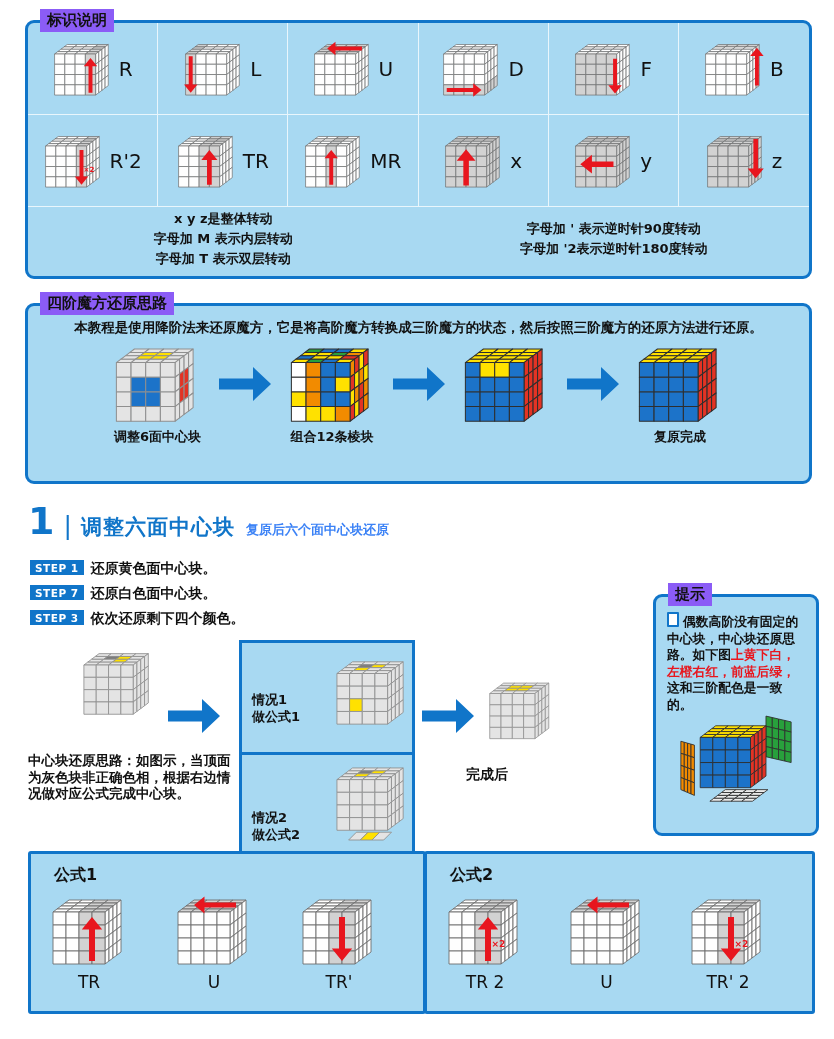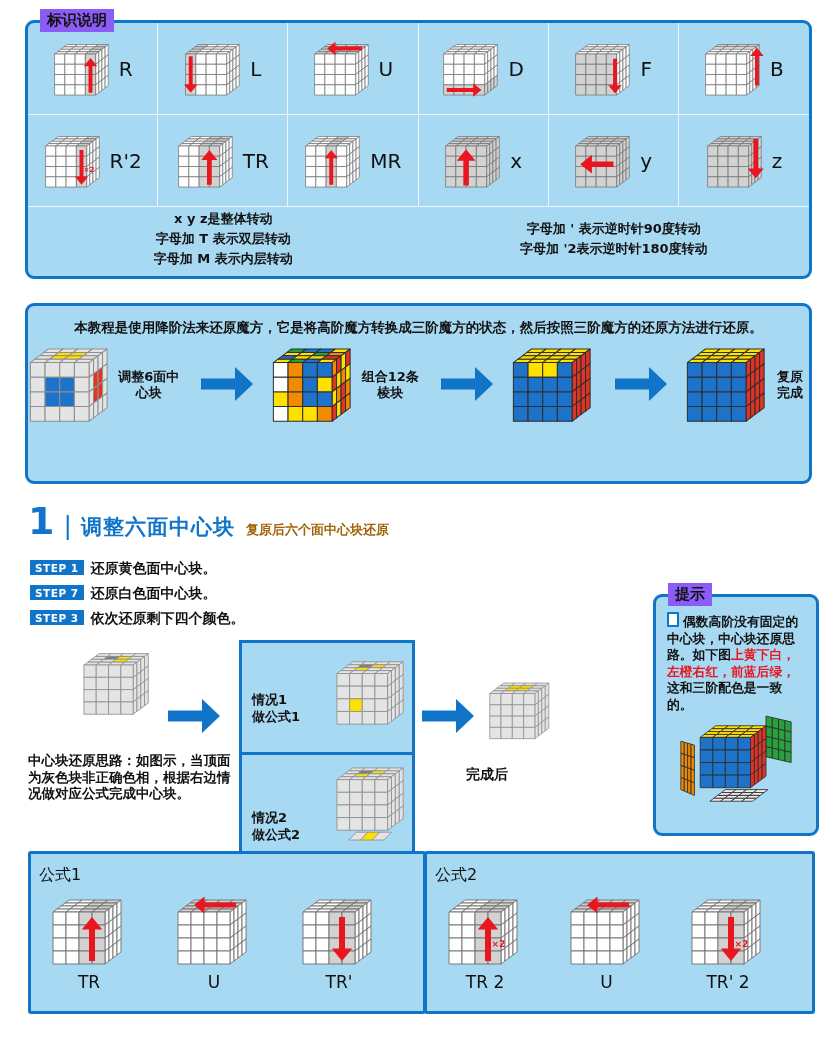--- a/index.html
+++ b/index.html
@@ -16,29 +16,29 @@
          border-right:1.5px solid rgba(255,255,255,.75);border-bottom:1.5px solid rgba(255,255,255,.75)}
   .ncell:nth-child(6n){border-right:none}
   .nlabel{font-size:20px;color:#111;line-height:1}
   #notation-notes{display:flex;height:63px;align-items:center}
   .notes-col{flex:1;text-align:center;font-size:13px;font-weight:600;line-height:20px;color:#111}
   .note-line{margin:0}
   
   #flow-box{left:25px;top:303px;width:781px;height:175px}
   #flow-intro{margin:13px 12px 0;text-align:center;font-size:13.5px;font-weight:700;color:#111}
   #flow-row{display:flex;align-items:flex-start;justify-content:center;gap:16px;padding-top:3px}
-  .fcol{display:flex;flex-direction:row;align-items:center}
+  .fcol{display:flex;flex-direction:column;align-items:center}
   .farrow{margin-top:26px}
   .stage-label{font-size:13px;font-weight:600;text-align:center;line-height:16px;margin-top:1px}
   
   #sec1-header{position:absolute;left:28px;top:502px;display:flex;align-items:baseline}
   #sec1-num{font-size:38px;font-weight:bold;color:var(--accent);line-height:1}
   #sec1-bar{font-size:25px;color:var(--accent);margin:0 9px;font-weight:normal}
   #sec1-title{font-size:21px;font-weight:bold;color:var(--accent);letter-spacing:1px}
-  #sec1-sub{font-size:13px;font-weight:bold;color:#a16207;margin-left:11px}
+  #sec1-sub{font-size:13px;font-weight:bold;color:#3b82f6;margin-left:11px}
   #steps{position:absolute;left:30px;top:560px}
   .step-row{display:flex;align-items:flex-start;margin-bottom:7px}
   .step-badge{background:var(--accent);color:#fff;font-size:10.5px;font-weight:bold;
               padding:1.5px 5px;margin-right:7px;letter-spacing:.5px;white-space:nowrap}
   .step-text{font-size:14px;font-weight:600}
   #intro-cube{position:absolute;left:82px;top:646px}
   #center-note{position:absolute;left:28px;top:752px;width:208px;margin:0;
                font-size:13.5px;font-weight:600;line-height:16.5px}
   .bluearrow{position:absolute}
   #arrow1{left:166px;top:698px}
@@ -58,21 +58,21 @@
   #tip-box{left:653px;top:594px;width:160px;height:236px}
   #tip-text{margin:15px 9px 0 11px;font-size:12.8px;font-weight:600;line-height:16.6px}
   .red{color:var(--red)}
   #tip-icon{display:inline-block;width:8px;height:11px;border:2px solid var(--accent);
             background:#fff;margin-right:4px;vertical-align:-1px;border-radius:1px}
   #tip-cube{text-align:center;margin-top:0}
   
   #formula-0,#formula-1{border-radius:3px}
   #formula-0{left:28px;top:851px;width:392px;height:157px}
   #formula-1{left:424px;top:851px;width:385px;height:157px}
-  .formula-title{position:absolute;left:8px;top:11px;font-size:16px;font-weight:normal}
+  .formula-title{position:absolute;left:23px;top:11px;font-size:16px;font-weight:bold}
   .formula-row{position:absolute;left:0;right:0;top:38px;display:flex;
                justify-content:space-between;padding:0 46px 0 20px}
   .move{display:flex;flex-direction:column;align-items:center}
   .move-label{font-size:17px;color:#111;margin-top:2px}
 </style>
 </head>
 <body>
 
 <section class="panel" id="notation-box">
   <div class="panel-title">标识说明</div>
@@ -723,31 +723,32 @@
             <polygon points="28.00,59.00 41.00,59.00 41.00,72.00 28.00,72.00" fill="#d2d2d2" stroke="#6e6e6e" stroke-width="0.9" stroke-linejoin="round"></polygon>
             <polygon points="41.00,59.00 54.00,59.00 54.00,72.00 41.00,72.00" fill="#d2d2d2" stroke="#6e6e6e" stroke-width="0.9" stroke-linejoin="round"></polygon>
             <polygon points="60.00,11.00 60.00,48.40 52.80,48.40 63.00,61.00 73.20,48.40 66.00,48.40 66.00,11.00" fill="#e8161e"></polygon>
           </svg></span>
         <span class="nlabel">z</span>
       </div>
     </div>
   <div id="notation-notes">
     <div class="notes-col" id="notes-left">
         <p class="note-line">x y z是整体转动</p>
+        <p class="note-line">字母加 M 表示内层转动</p>
         <p class="note-line">字母加 T 表示双层转动</p>
-        <p class="note-line">字母加 M 表示内层转动</p>
       </div>
     <div class="notes-col" id="notes-right">
         <p class="note-line">字母加 ' 表示逆时针90度转动</p>
         <p class="note-line">字母加 '2表示逆时针180度转动</p>
       </div>
   </div>
 </section>
 
 <section class="panel" id="flow-box">
+  <div class="panel-title">四阶魔方还原思路</div>
   <p id="flow-intro">本教程是使用降阶法来还原魔方，它是将高阶魔方转换成三阶魔方的状态，然后按照三阶魔方的还原方法进行还原。</p>
   <div id="flow-row">
       <div class="fcol">
         <div class="cubewrap"><svg viewBox="0 0 76 78" width="86" height="88">
             <polygon points="18.00,8.00 31.00,8.00 27.00,11.00 14.00,11.00" fill="#e4e4e4" stroke="#8f8f8f" stroke-width="0.9" stroke-linejoin="round"></polygon>
             <polygon points="31.00,8.00 44.00,8.00 40.00,11.00 27.00,11.00" fill="#e4e4e4" stroke="#8f8f8f" stroke-width="0.9" stroke-linejoin="round"></polygon>
             <polygon points="44.00,8.00 57.00,8.00 53.00,11.00 40.00,11.00" fill="#e4e4e4" stroke="#8f8f8f" stroke-width="0.9" stroke-linejoin="round"></polygon>
             <polygon points="57.00,8.00 70.00,8.00 66.00,11.00 53.00,11.00" fill="#e4e4e4" stroke="#8f8f8f" stroke-width="0.9" stroke-linejoin="round"></polygon>
             <polygon points="14.00,11.00 27.00,11.00 23.00,14.00 10.00,14.00" fill="#e4e4e4" stroke="#8f8f8f" stroke-width="0.9" stroke-linejoin="round"></polygon>
             <polygon points="27.00,11.00 40.00,11.00 36.00,14.00 23.00,14.00" fill="#ffe100" stroke="#8f8f8f" stroke-width="0.9" stroke-linejoin="round"></polygon>

